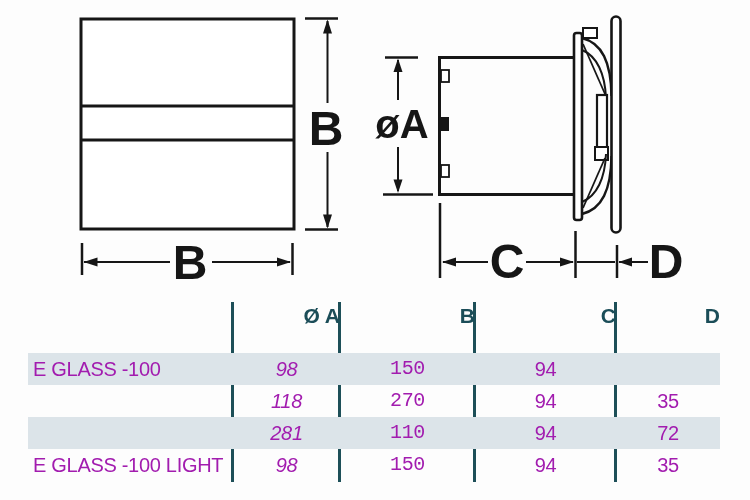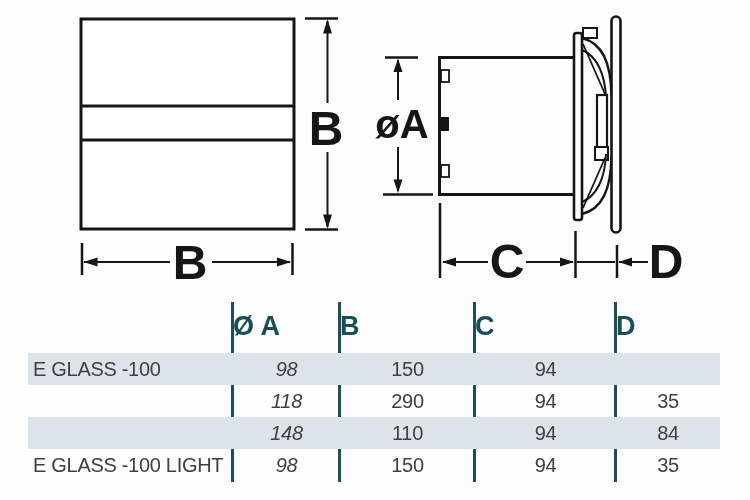--- a/index.html
+++ b/index.html
@@ -16,31 +16,31 @@
   .arr{fill:#161616;stroke:none;}
   .dim-label{
     font-family:"Liberation Sans", sans-serif;
     font-weight:bold;font-size:48px;fill:#161616;text-anchor:middle;
   }
   .dim-label.small{font-size:40px;}
   
   .vline{position:absolute;top:302px;height:180px;width:3px;background:#1d4f58;}
   .hdr{
     position:absolute;top:303px;height:26px;line-height:26px;
-    font-weight:bold;font-size:27px;color:#1b4d58;text-align:left;margin-top:10px;
+    font-weight:bold;font-size:21px;color:#1b4d58;text-align:right;
   }
   .band{position:absolute;left:28px;width:692px;height:32px;}
   .band.shade{background:#dce4e9;}
   .cell{
     position:absolute;top:0;height:32px;line-height:32px;
-    font-size:20px;color:#404040;text-align:center;letter-spacing:-0.3px;
+    font-size:20px;color:#a21caf;text-align:center;letter-spacing:-0.3px;
   }
   .cell.model{left:5px;width:210px;text-align:left;}
   .c0{left:205px;width:107px;font-style:italic;}
-  .c1{left:312px;width:135px;}
+  .c1{left:312px;width:135px;font-family:Liberation Mono, monospace;}
   .c2{left:447px;width:141px;}
   .c3{left:588px;width:104px;}
 </style>
 </head>
 <body>
 
 <div id="page">
 
   <svg id="drawings" width="750" height="300" viewBox="0 0 750 300" xmlns="http://www.w3.org/2000/svg">
 
@@ -138,30 +138,30 @@
 
     <div class="band shade" style="top:353px;">
       <span class="cell model">E GLASS -100</span>
       <span class="cell c0">98</span>
       <span class="cell c1">150</span>
       <span class="cell c2">94</span>
     </div>
 
     <div class="band" style="top:385px;">
       <span class="cell c0">118</span>
-      <span class="cell c1">290</span>
+      <span class="cell c1">270</span>
       <span class="cell c2">94</span>
       <span class="cell c3">35</span>
     </div>
 
     <div class="band shade" style="top:417px;">
-      <span class="cell c0">148</span>
+      <span class="cell c0">281</span>
       <span class="cell c1">110</span>
       <span class="cell c2">94</span>
-      <span class="cell c3">84</span>
+      <span class="cell c3">72</span>
     </div>
 
     <div class="band" style="top:449px;">
       <span class="cell model">E GLASS -100 LIGHT</span>
       <span class="cell c0">98</span>
       <span class="cell c1">150</span>
       <span class="cell c2">94</span>
       <span class="cell c3">35</span>
     </div>
 

